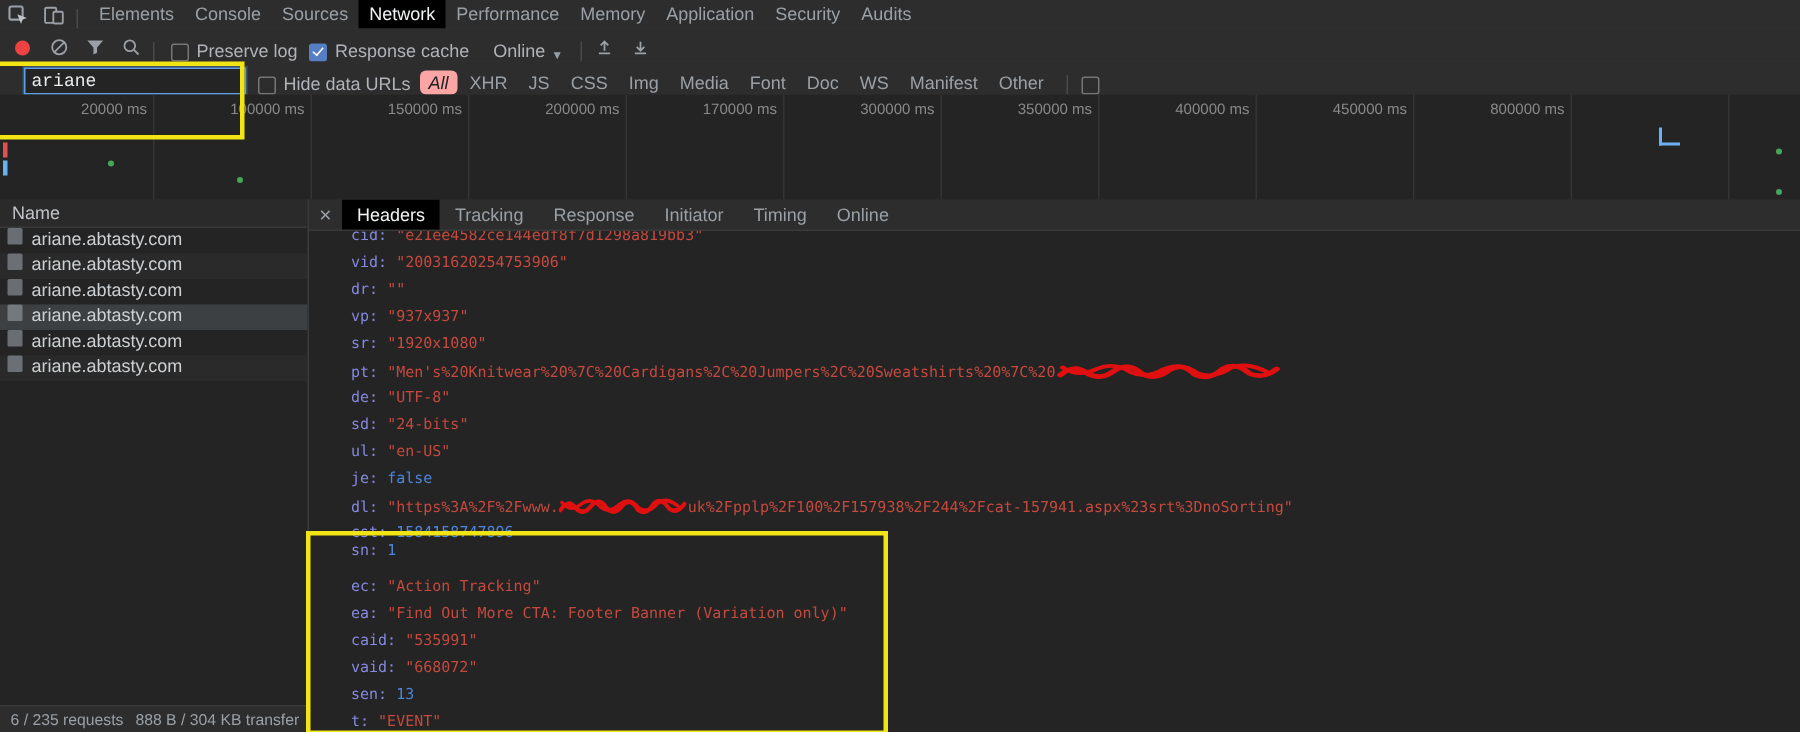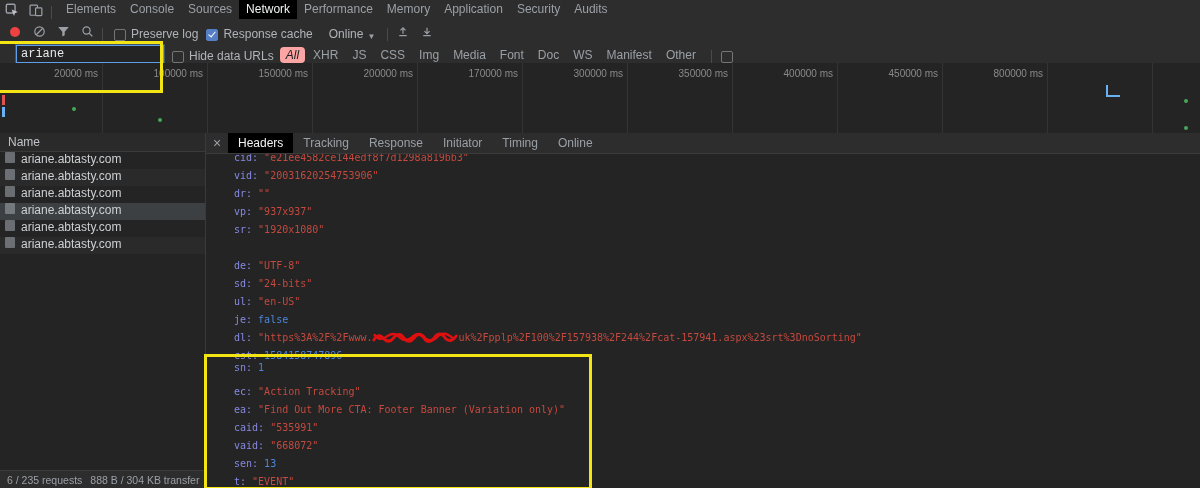--- a/index.html
+++ b/index.html
@@ -221,20 +221,24 @@
         <div class="dtab">Timing</div>
         <div class="dtab">Online</div>
       </div>
   </div>
   <div id="param-list">
       <div class="param-line" style="top: -2px;"><span class="pkey">cid: </span><span class="pstr">"e21ee4582ce144edf8f7d1298a819bb3"</span></div>
       <div class="param-line" style="top: 16px;"><span class="pkey">vid: </span><span class="pstr">"20031620254753906"</span></div>
       <div class="param-line" style="top: 34px;"><span class="pkey">dr: </span><span class="pstr">""</span></div>
       <div class="param-line" style="top: 52px;"><span class="pkey">vp: </span><span class="pstr">"937x937"</span></div>
       <div class="param-line" style="top: 70px;"><span class="pkey">sr: </span><span class="pstr">"1920x1080"</span></div>
+      <div class="param-line" style="top: 88px;"><span class="pkey">pt: </span><span class="pstr">"Men's%20Knitwear%20%7C%20Cardigans%2C%20Jumpers%2C%20Sweatshirts%20%7C%20</span><span class="redact-gap" style="width: 150px;"><svg preserveAspectRatio="none" viewBox="0 0 100 12" width="100%" height="12">
+            <path d="M2 9 Q8 1 14 8 Q20 13 26 6 Q32 0 38 8 Q44 13 50 6 Q56 0 62 9 Q68 13 74 5 Q80 0 86 8 Q92 12 98 5" fill="none" stroke="#e01010" stroke-width="3" stroke-linecap="round"></path>
+            <path d="M3 4 Q10 11 18 5 Q26 0 33 7 Q40 12 48 5 Q56 0 63 8 Q70 12 78 4 Q86 0 95 8" fill="none" stroke="#e01010" stroke-width="2.5" stroke-linecap="round"></path>
+          </svg></span></div>
       <div class="param-line" style="top: 106px;"><span class="pkey">de: </span><span class="pstr">"UTF-8"</span></div>
       <div class="param-line" style="top: 124px;"><span class="pkey">sd: </span><span class="pstr">"24-bits"</span></div>
       <div class="param-line" style="top: 142px;"><span class="pkey">ul: </span><span class="pstr">"en-US"</span></div>
       <div class="param-line" style="top: 160px;"><span class="pkey">je: </span><span class="plit">false</span></div>
       <div class="param-line" style="top: 178px;"><span class="pkey">dl: </span><span class="pstr">"https%3A%2F%2Fwww.</span><span class="redact-gap" style="width: 86px;"><svg preserveAspectRatio="none" viewBox="0 0 100 12" width="100%" height="12">
             <path d="M2 9 Q8 1 14 8 Q20 13 26 6 Q32 0 38 8 Q44 13 50 6 Q56 0 62 9 Q68 13 74 5 Q80 0 86 8 Q92 12 98 5" fill="none" stroke="#e01010" stroke-width="3" stroke-linecap="round"></path>
             <path d="M3 4 Q10 11 18 5 Q26 0 33 7 Q40 12 48 5 Q56 0 63 8 Q70 12 78 4 Q86 0 95 8" fill="none" stroke="#e01010" stroke-width="2.5" stroke-linecap="round"></path>
           </svg></span><span class="pstr">uk%2Fpplp%2F100%2F157938%2F244%2Fcat-157941.aspx%23srt%3DnoSorting"</span></div>
       <div class="param-line" style="top: 196px;"><span class="pkey">cst: </span><span class="plit">1584158747896</span></div>
       <div class="param-line" style="top: 208px;"><span class="pkey">sn: </span><span class="plit">1</span></div>

